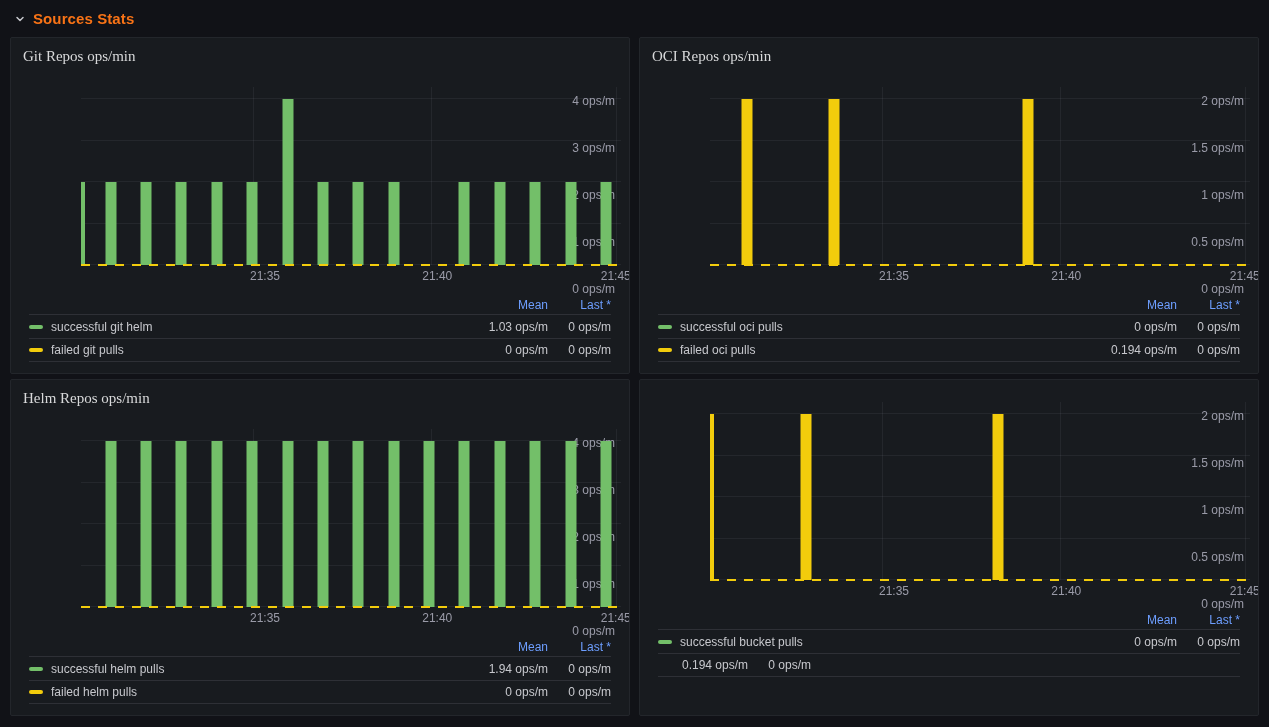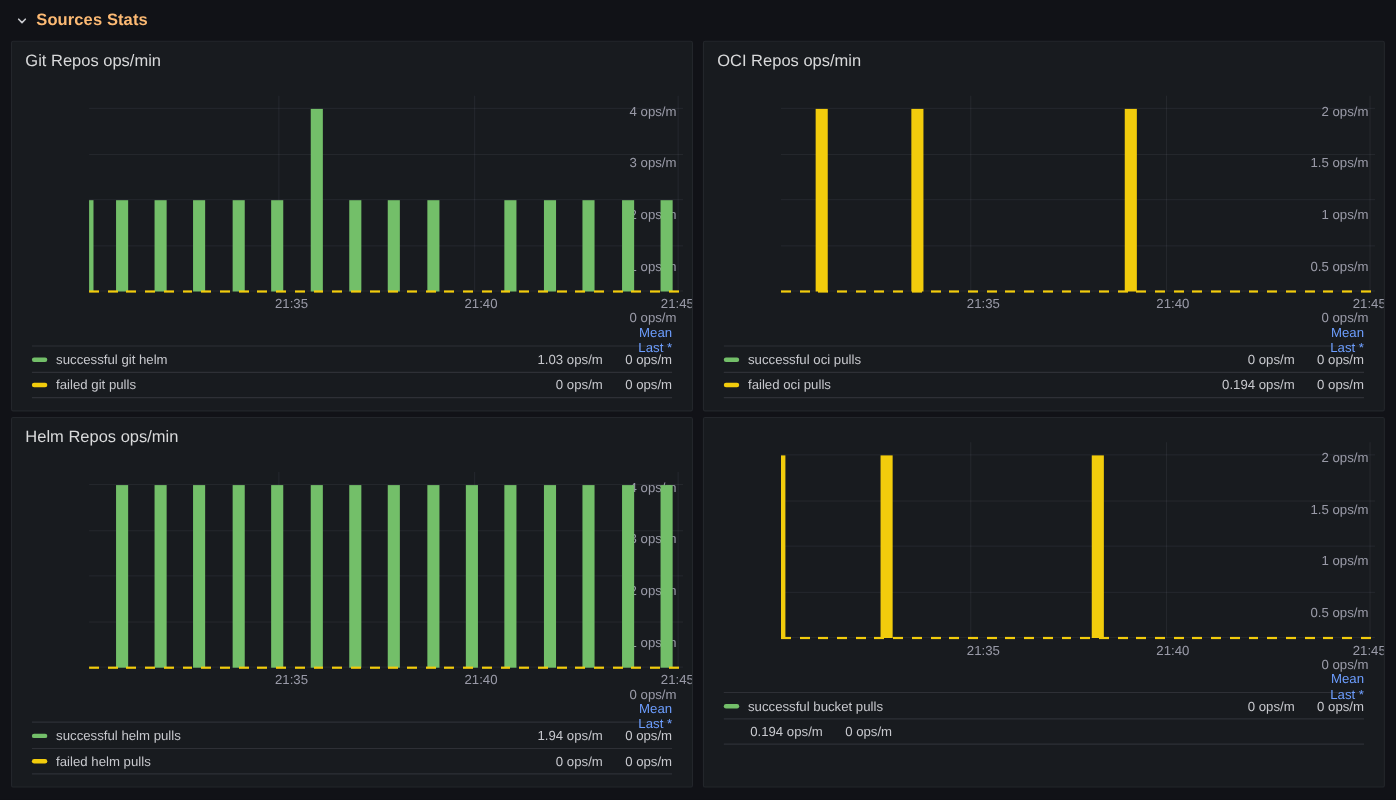--- a/index.html
+++ b/index.html
@@ -10,56 +10,56 @@
     color: #d8d9da;
   }
   .row-header {
     height: 37px;
     display: flex;
     align-items: center;
     padding: 0 12px 0 14px;
     cursor: pointer;
   }
   .row-header .chev { display: flex; align-items: center; margin-right: 7px; color: #c7c8cd; }
-  .row-title { font-size: 15px; font-weight: 600; color: #fdba74; letter-spacing: 0.1px; }
+  .row-title { font-size: 15px; font-weight: 600; color: #f97316; letter-spacing: 0.1px; }
   .grid {
     display: grid;
     grid-template-columns: 620px 620px;
     grid-template-rows: 337px 337px;
     column-gap: 9px;
     row-gap: 5px;
     padding: 0 10px;
   }
   .panel {
     background: #181b1f;
     border: 1px solid #23262b;
     border-radius: 2px;
     position: relative;
     overflow: hidden;
   }
-  .panel-title-wrap { padding: 9px 12px 0 12px; }
+  .panel-title-wrap { padding: 9px 12px 0 12px; font-family: Liberation Serif, serif; }
   .panel-title { font-size: 15px; font-weight: 500; color: #d8d9da; cursor: pointer; display: inline-block; }
   .chart { position: relative; height: 202px; margin: 22px 6px 0 8px; }
   .plot { position: absolute; left: 62px; right: 2px; top: 0; height: 178px; }
   .hgrid { position: absolute; left: 0; right: 0; height: 1px; background: rgba(204,204,220,0.07); }
   .vgrid { position: absolute; top: 0; bottom: 0; width: 1px; background: rgba(204,204,220,0.07); }
   .ylab {
     position: absolute; right: 8px; width: 70px; text-align: right;
     font-size: 12px; color: rgba(204,204,220,0.72); line-height: 14px;
   }
   .xaxis { position: absolute; left: 80px; right: 2px; top: 182px; height: 18px; }
   .xlab {
     position: absolute; transform: translateX(-50%); white-space: nowrap;
     font-size: 12px; color: rgba(204,204,220,0.72);
   }
   .bar { position: absolute; bottom: 0; width: 11px; transform: translateX(-50%); z-index: 1; }
   .bar.clipped { width: 4px; left: 0 !important; transform: none; }
   .zeroline { position: absolute; left: 0; right: 0; bottom: -1px; height: 2px; z-index: 3; }
   .legend { margin: 6px 18px 0 18px; font-size: 12px; }
-  .lheader { display: flex; align-items: flex-end; height: 19px; flex-direction: column; }
+  .lheader { display: flex; align-items: center; height: 19px; }
   .lheader .hcell { color: #6d9eff; cursor: pointer; }
   .lrow {
     display: flex; align-items: center; height: 24px;
     border-top: 1px solid rgba(204,204,220,0.12);
   }
   .lrow:last-child { border-bottom: 1px solid rgba(204,204,220,0.12); }
   .lcell-label { flex: 1; display: flex; align-items: center; gap: 8px; min-width: 0; cursor: pointer; }
   .swatch { width: 14px; height: 4px; border-radius: 2px; flex: none; }
   .lname { color: #c7c8cd; white-space: nowrap; }
   .lcell-mean { width: 90px; text-align: right; color: #c7c8cd; }

